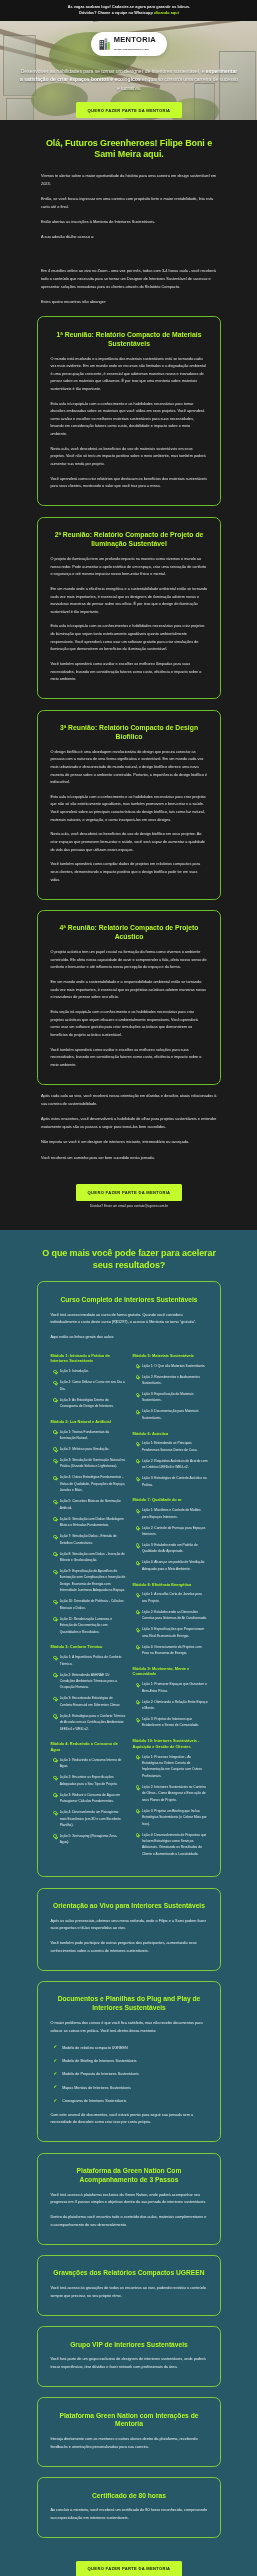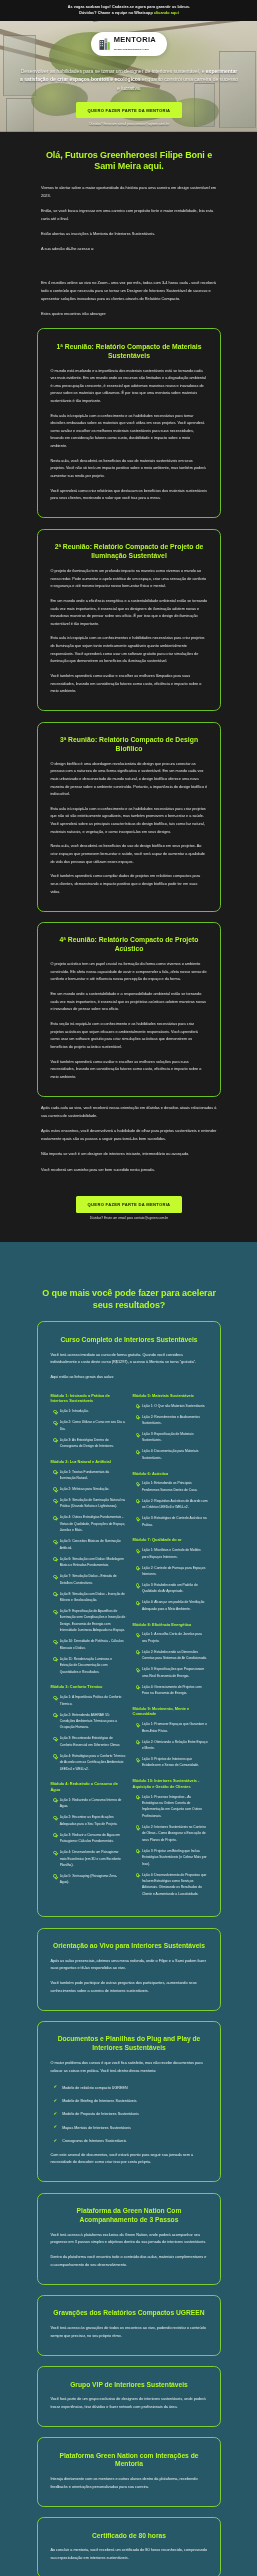--- a/index.html
+++ b/index.html
@@ -20,21 +20,21 @@
     font-weight: 700;
     line-height: 1.75;
     color: #f2f2f2;
     letter-spacing: 0.1px;
   }
   .topbar a { color: #b4fa20; text-decoration: none; font-weight: 700; }
 
   
   .hero {
     position: relative;
-    height: 111px;
+    height: 99px;
     overflow: hidden;
     background: linear-gradient(#cfc9b8, #b9b4a4);
   }
   .hero-art { position: absolute; inset: 0; }
   .hero-art .sky {
     position: absolute; inset: 0;
     background:
       radial-gradient(ellipse 60% 45% at 50% 30%, rgba(150,170,80,.55), rgba(150,170,80,0) 70%),
       linear-gradient(175deg, #d7d2c2 0%, #c6c0ae 42%, #aea897 100%);
   }
@@ -158,21 +158,21 @@
     line-height: 1.3;
     text-align: center;
     margin-bottom: 2.1px;
   }
   .card p { font-size: 3.8px; line-height: 2.0; color: #e2e2e2; margin-top: 7.2px; }
 
   .cta-center { text-align: center; margin-top: 12.4px; }
 
   
   .teal { background: #275867; padding: 18.5px 0 20.6px; }
-  .teal h2.green { color: #b4fa20; margin-top: 28px; }
+  .teal h2.green { color: #b4fa20; }
   .teal .card { border-color: #7bcf35; }
   .teal .card h3 { font-size: 6.7px; }
   .teal p, .teal .body { color: #eaf1f2; }
 
   
   .modgrid {
     display: grid;
     grid-template-columns: 1fr 1fr;
     column-gap: 7.2px;
     margin-top: 11.3px;

